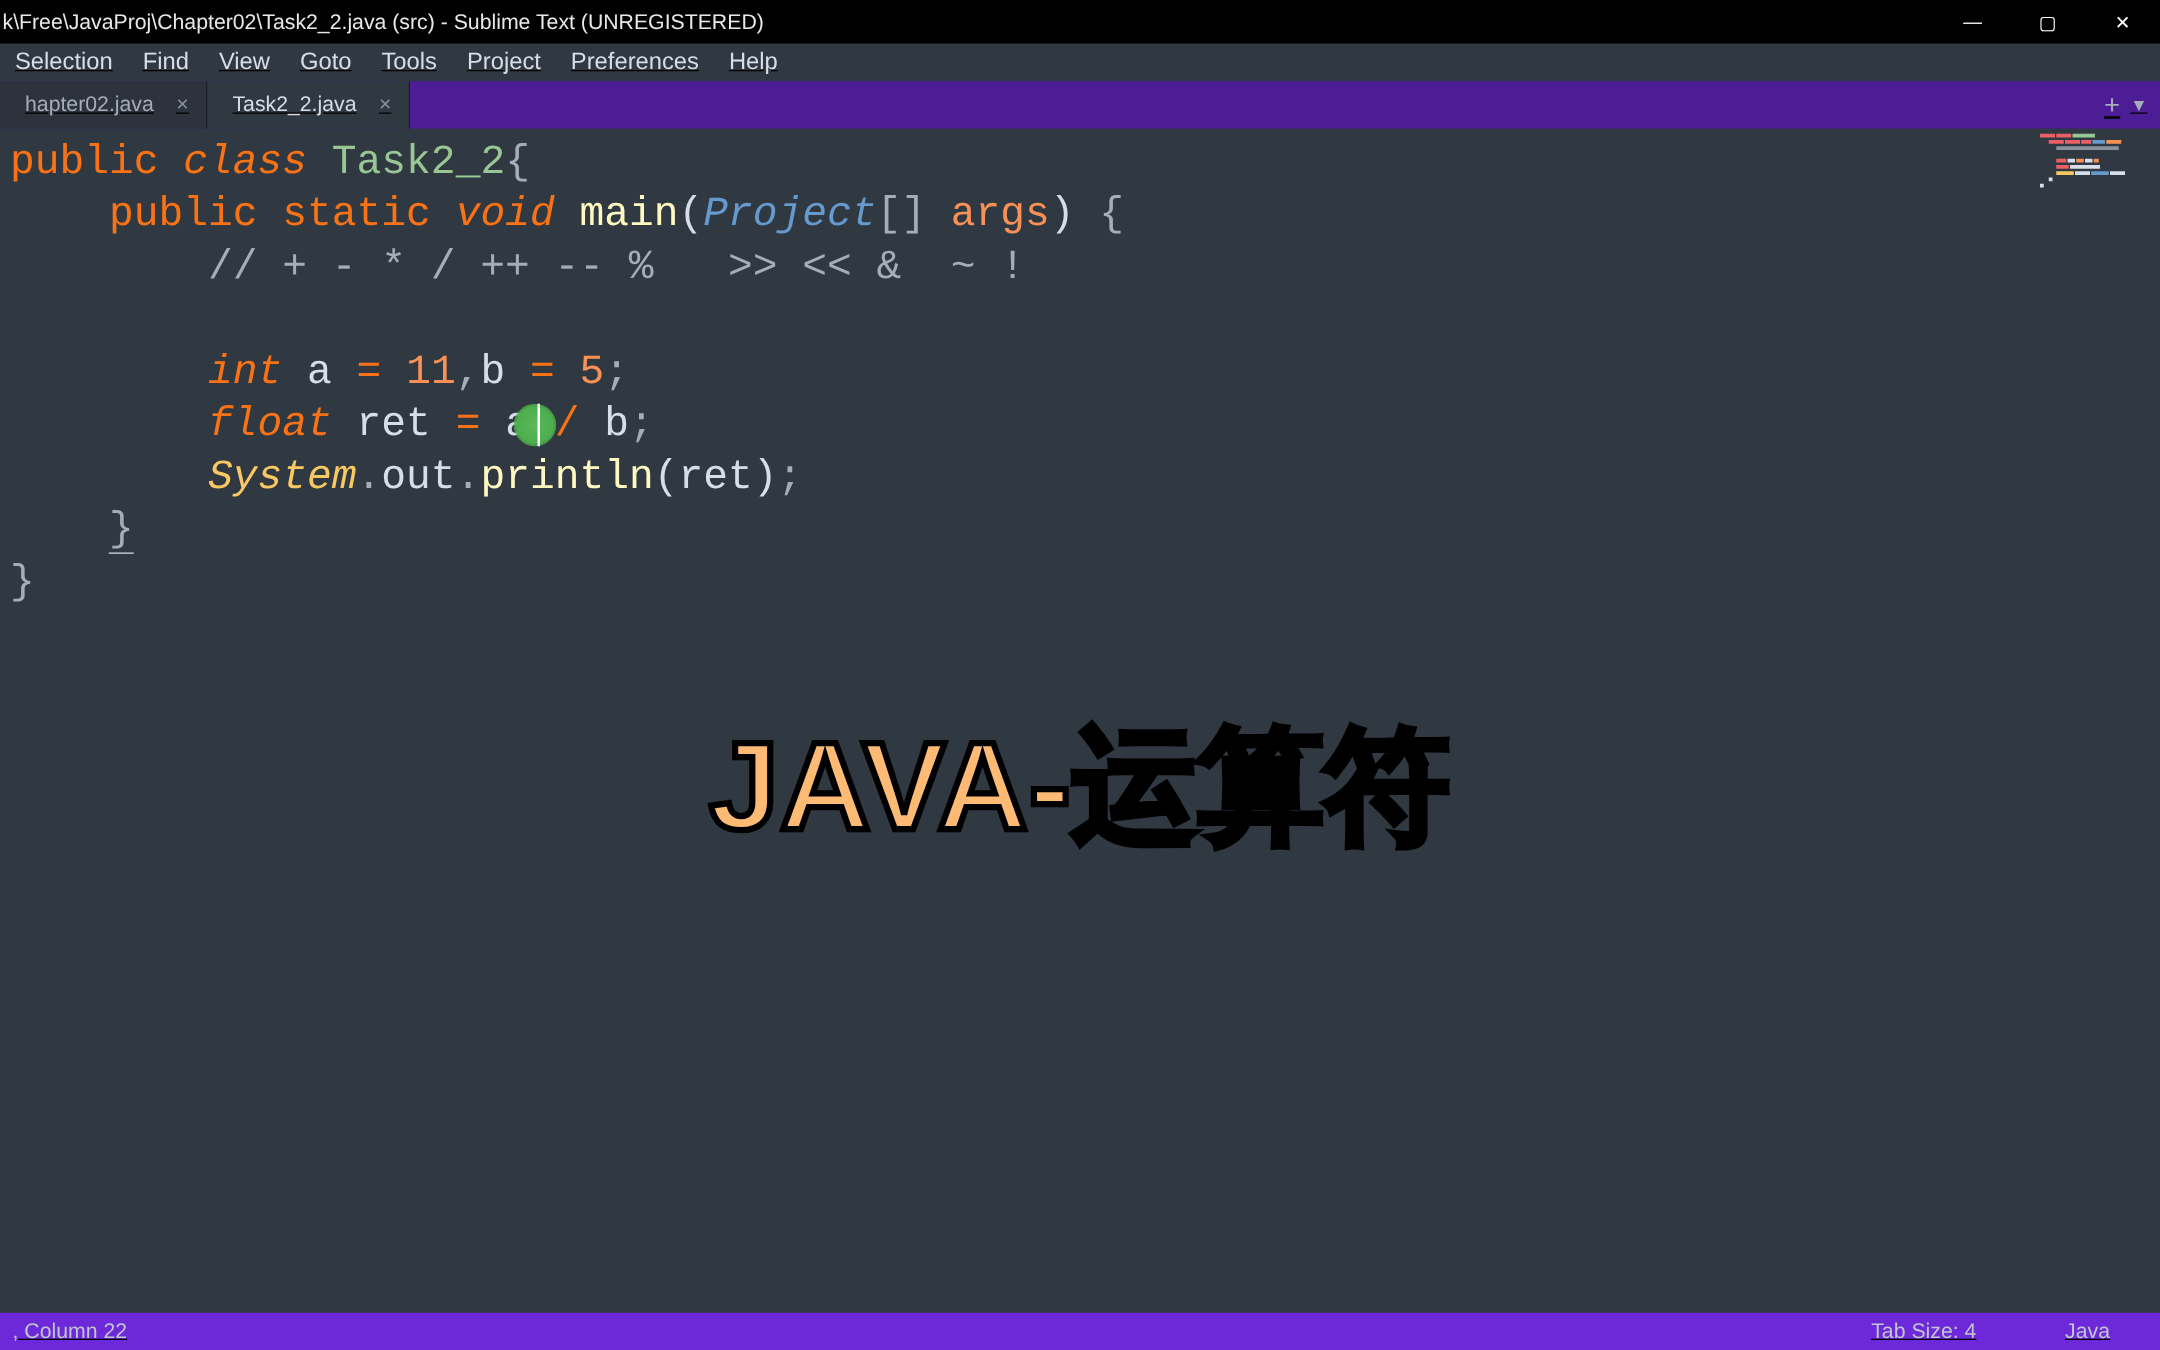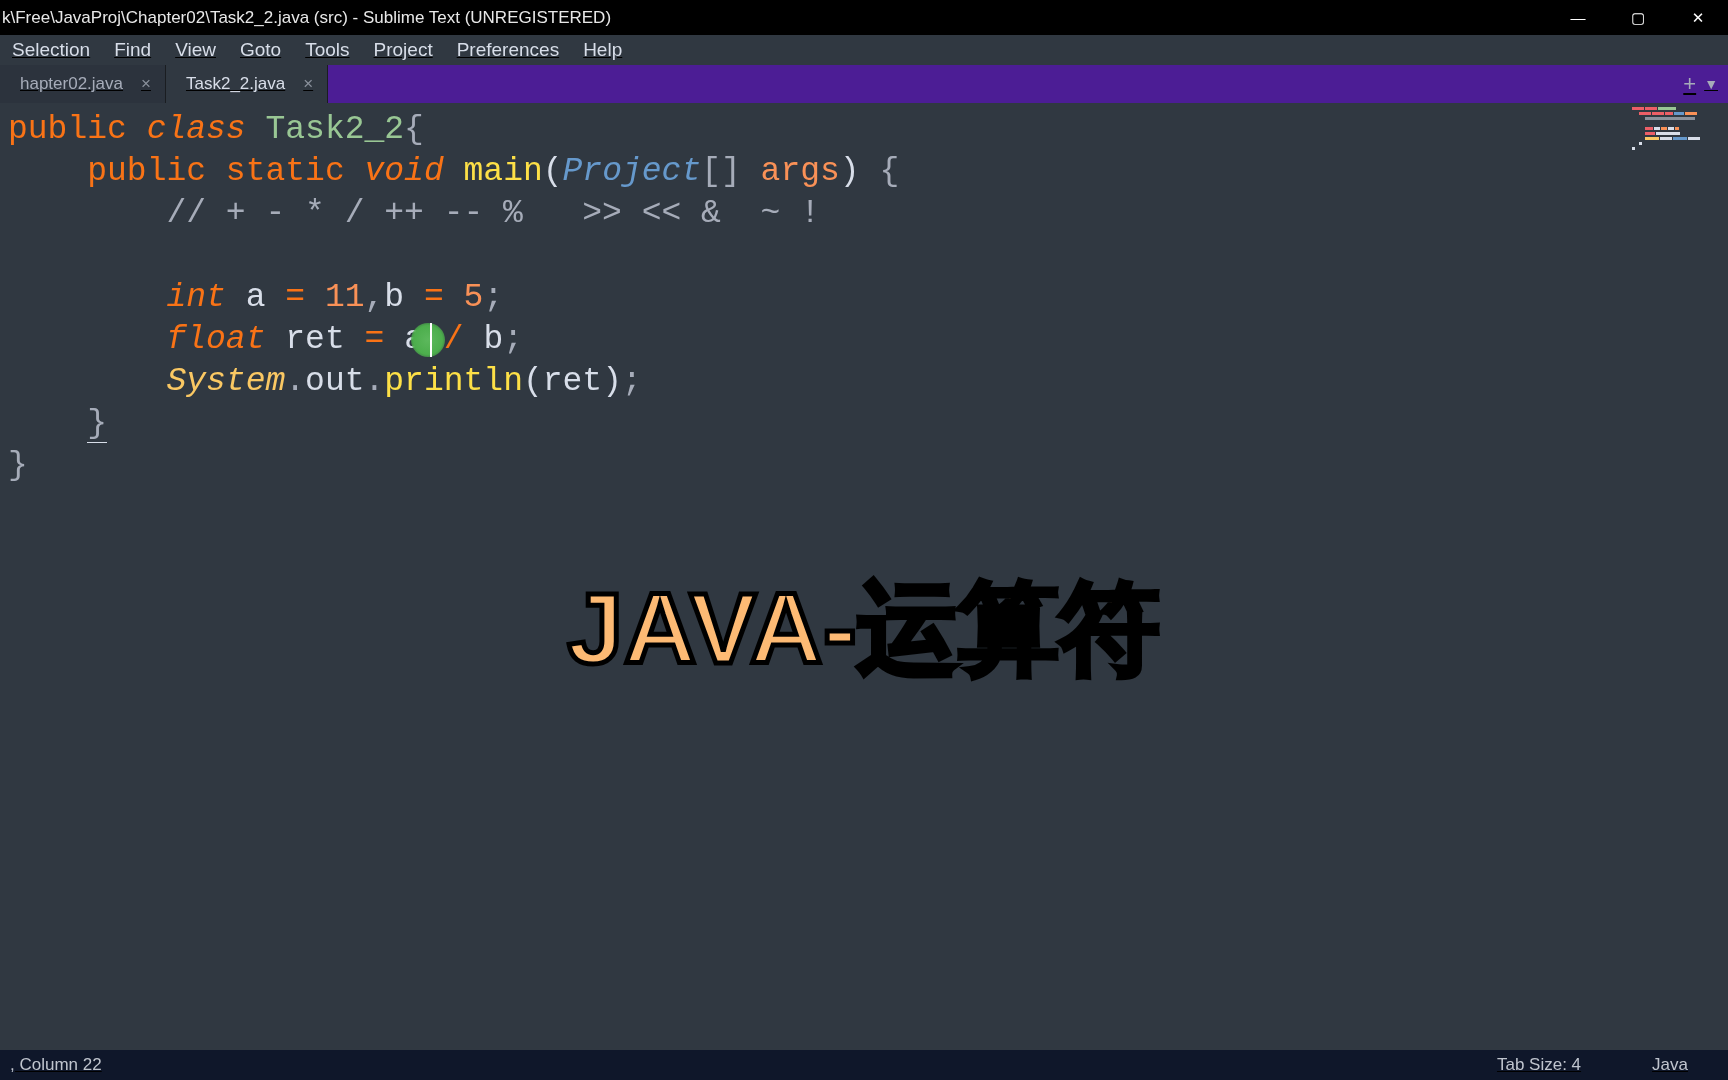--- a/index.html
+++ b/index.html
@@ -103,21 +103,21 @@
   left: 8px;
   right: 40px;
   font-family: "Consolas", "Courier New", monospace;
   font-size: 33px;
   line-height: 42px;
   color: #d8dee9;
 }
 .editor .line { white-space: pre; position: relative; }
 .kw-red { color: #f97316; }
 .kw-italic { font-style: italic; }
-.fn-blue { color: #fde047; }
+.fn-blue { color: #fef9c3; }
 .type-blue { color: #6699cc; font-style: italic; }
 .str-green { color: #99c794; }
 .num-orange { color: #f99157; }
 .comment { color: #a6acb9; }
 .var { color: #d8dee9; }
 .punct { color: #a6acb9; }
 .cls-orange { color: #fac863; font-style: italic; }
 .brace-underline { border-bottom: 1px solid #d8dee9; }
 .cursor-dot {
   position: absolute;
@@ -159,21 +159,21 @@
   font-weight: 900;
   color: #fdba74;
   -webkit-text-stroke: 5px #000;
   text-stroke: 5px #000;
   letter-spacing: 1px;
   white-space: nowrap;
   font-family: "Microsoft YaHei", "Segoe UI", sans-serif;
 }
 .statusbar {
   height: 30px;
-  background: #0f172a;
+  background: #6d28d9;
   display: flex;
   align-items: center;
   color: #c0c5ce;
   font-size: 17px;
   padding: 0 10px;
 }
 .status-left { flex: 1; }
 .status-right { display: flex; gap: 71px; padding-right: 30px; text-align: center; }
 </style>
 </head>

